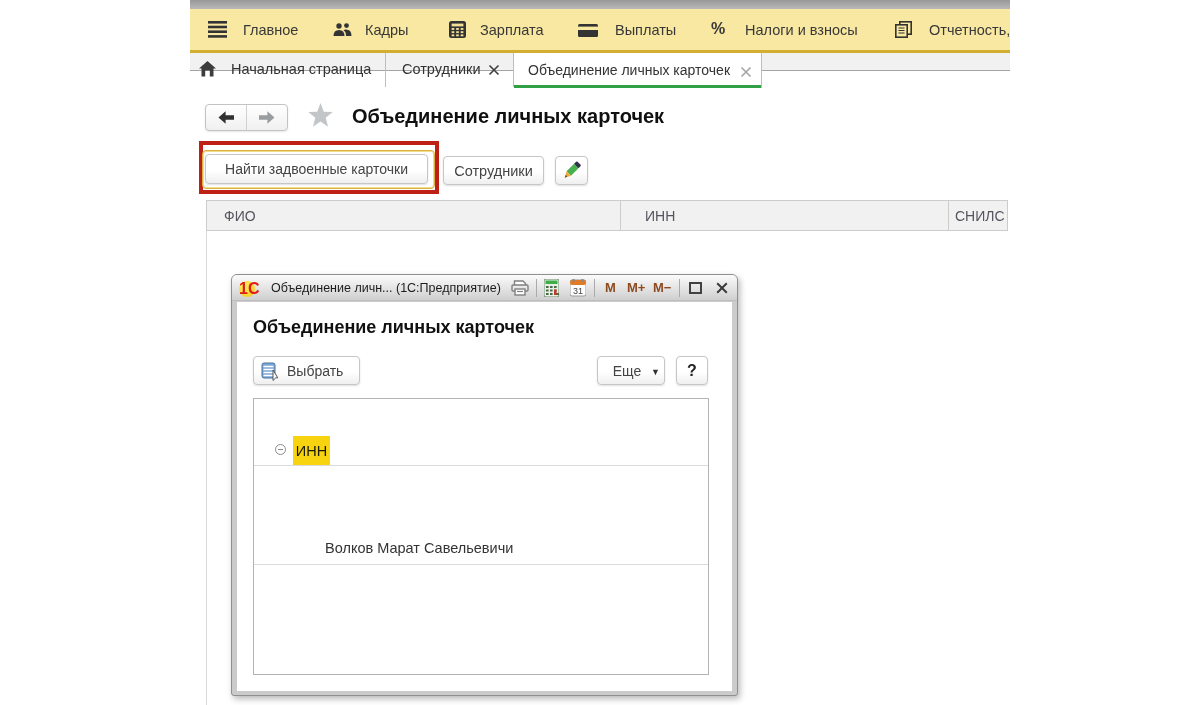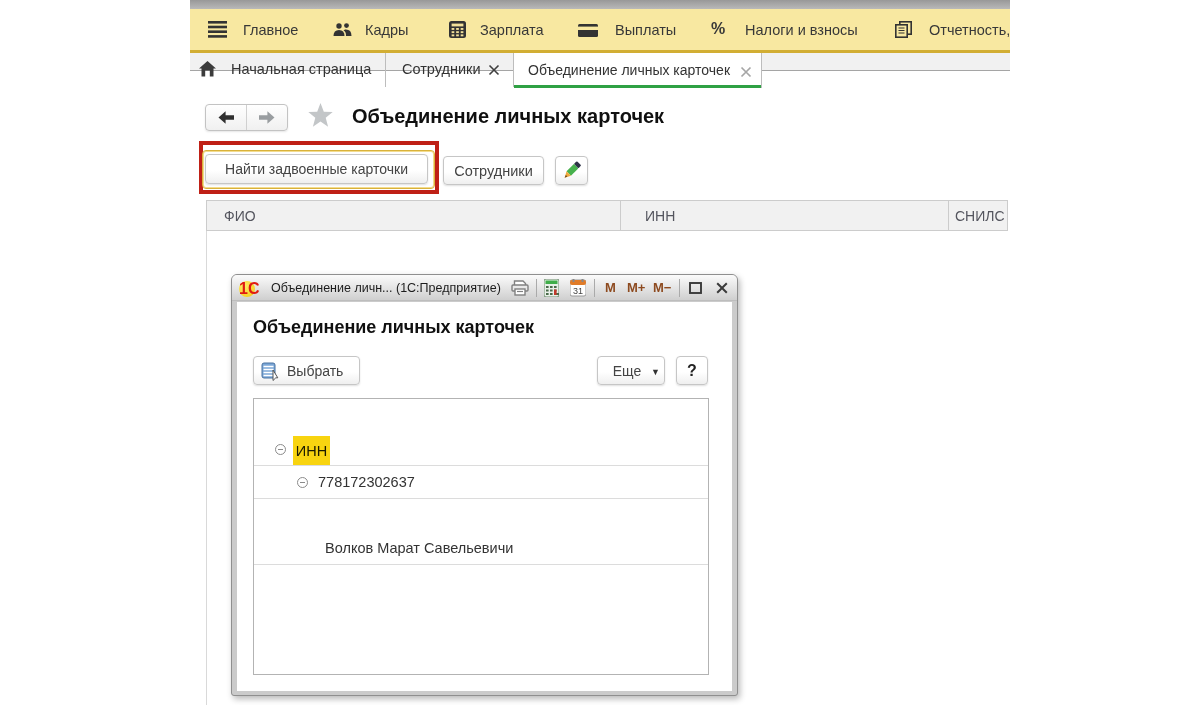--- a/index.html
+++ b/index.html
@@ -217,20 +217,16 @@
 <div class="a btn" style="left:597px;top:356px;width:68px;height:29px">
     <span style="margin-right:8px">Еще</span>
     <span style="font-size:9px;color:#333;position:absolute;left:53px;top:10px">▼</span>
   </div>
 <div class="a btn" style="left:676px;top:356px;width:32px;height:29px;font-size:16px;font-weight:bold;color:#222">?</div>
 <div class="a mtable">
   <div class="mrow" style="top:34px">
     <div class="minus" style="left:21px;top:11px"></div>
     <div class="hl">ИНН</div>
   </div>
-  <div class="mrow" style="top:67px">
-    <div class="minus" style="left:43px;top:11px"></div>
-    <div class="rowtxt" style="left:64px">778172302637</div>
-  </div>
   <div class="mrow" style="top:133px">
       <div class="rowtxt" style="left:71px">Волков Марат Савельевичи</div>
     </div>
 </div>
 
 </body></html>

